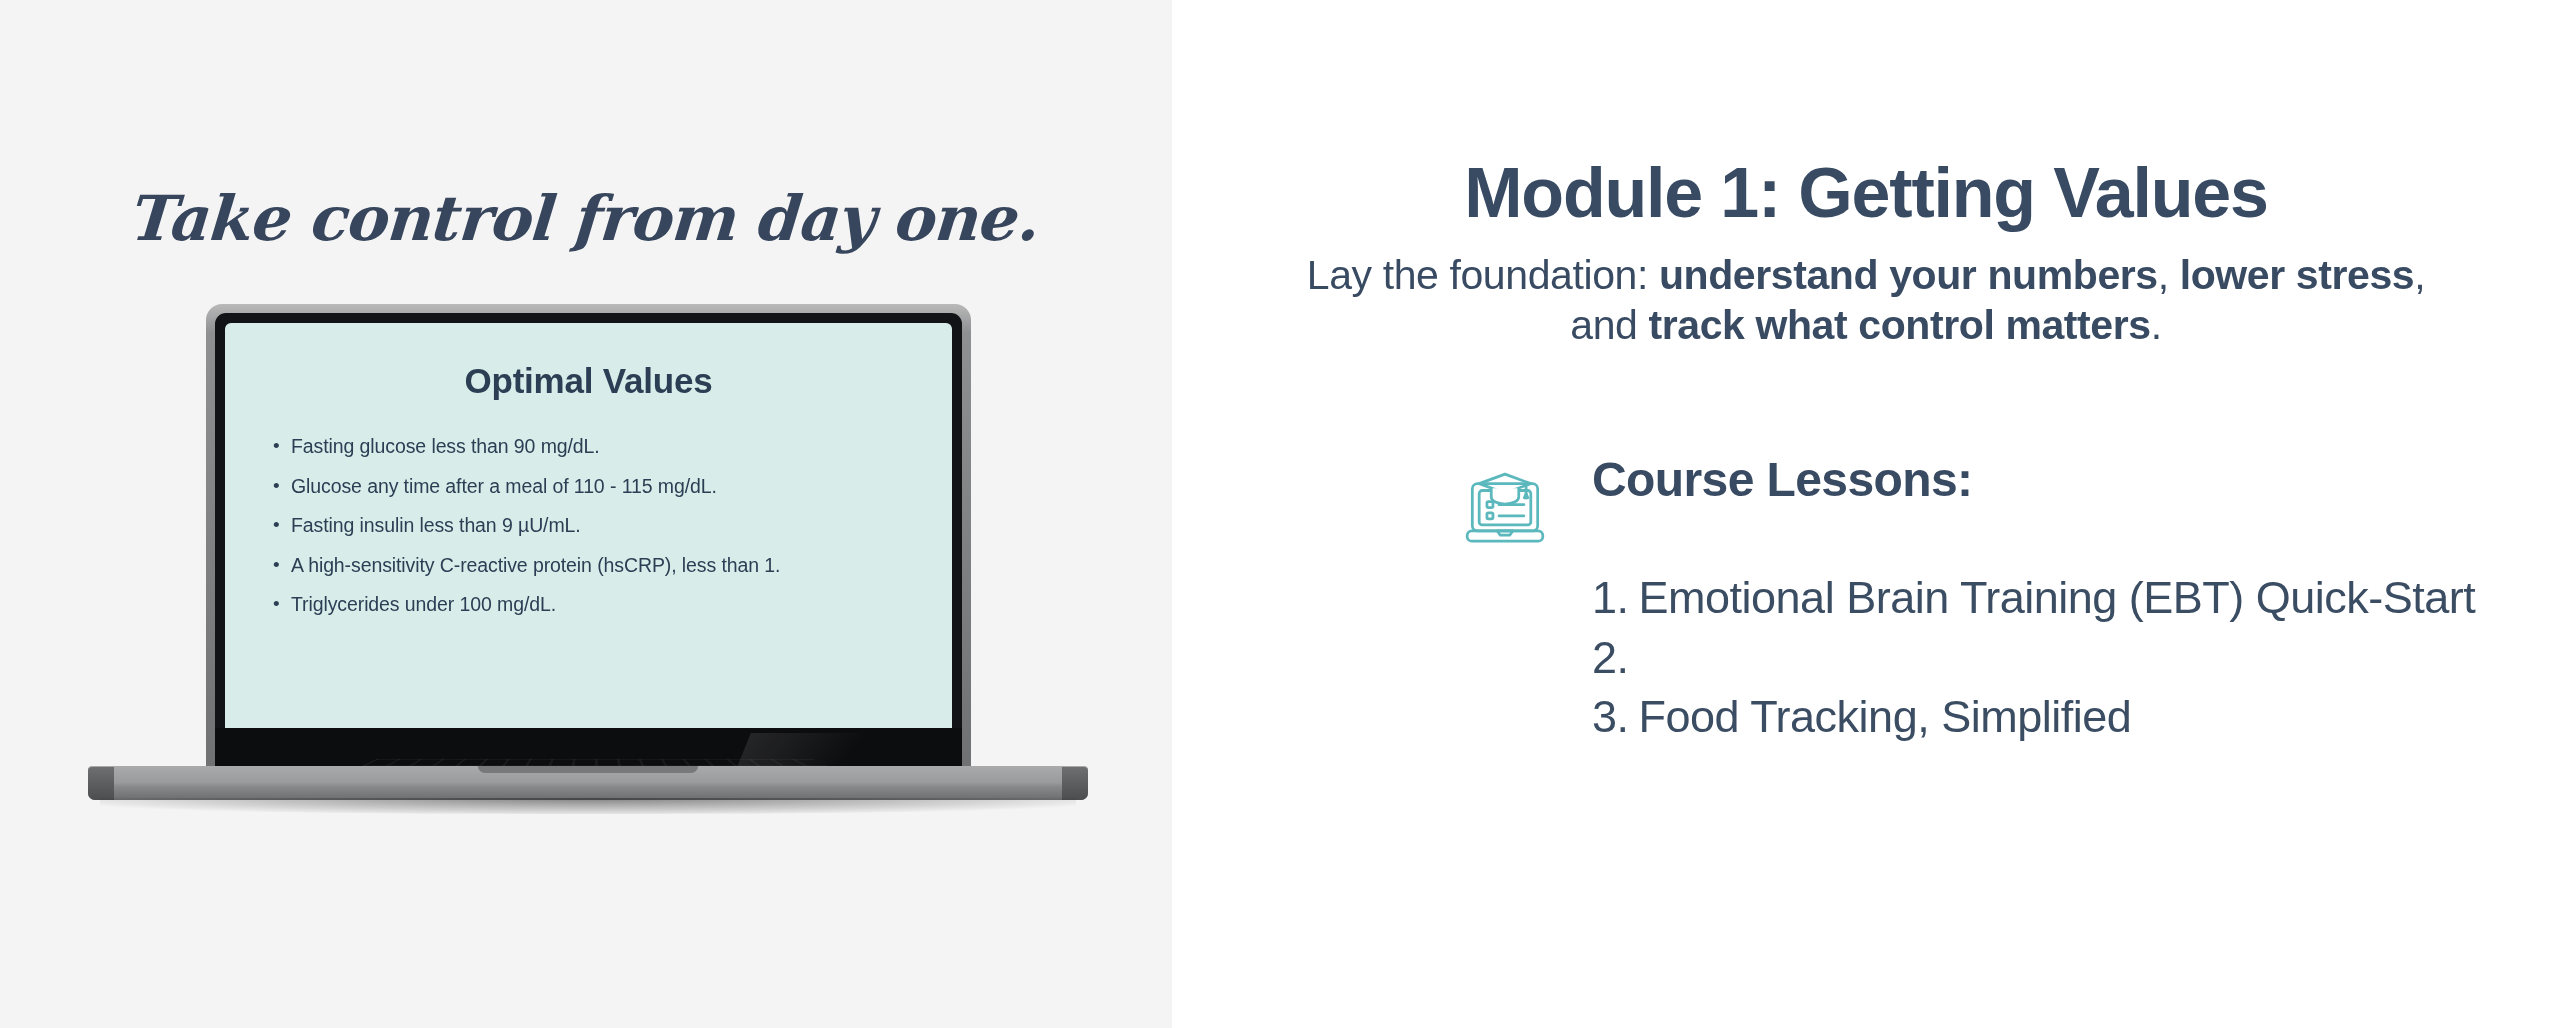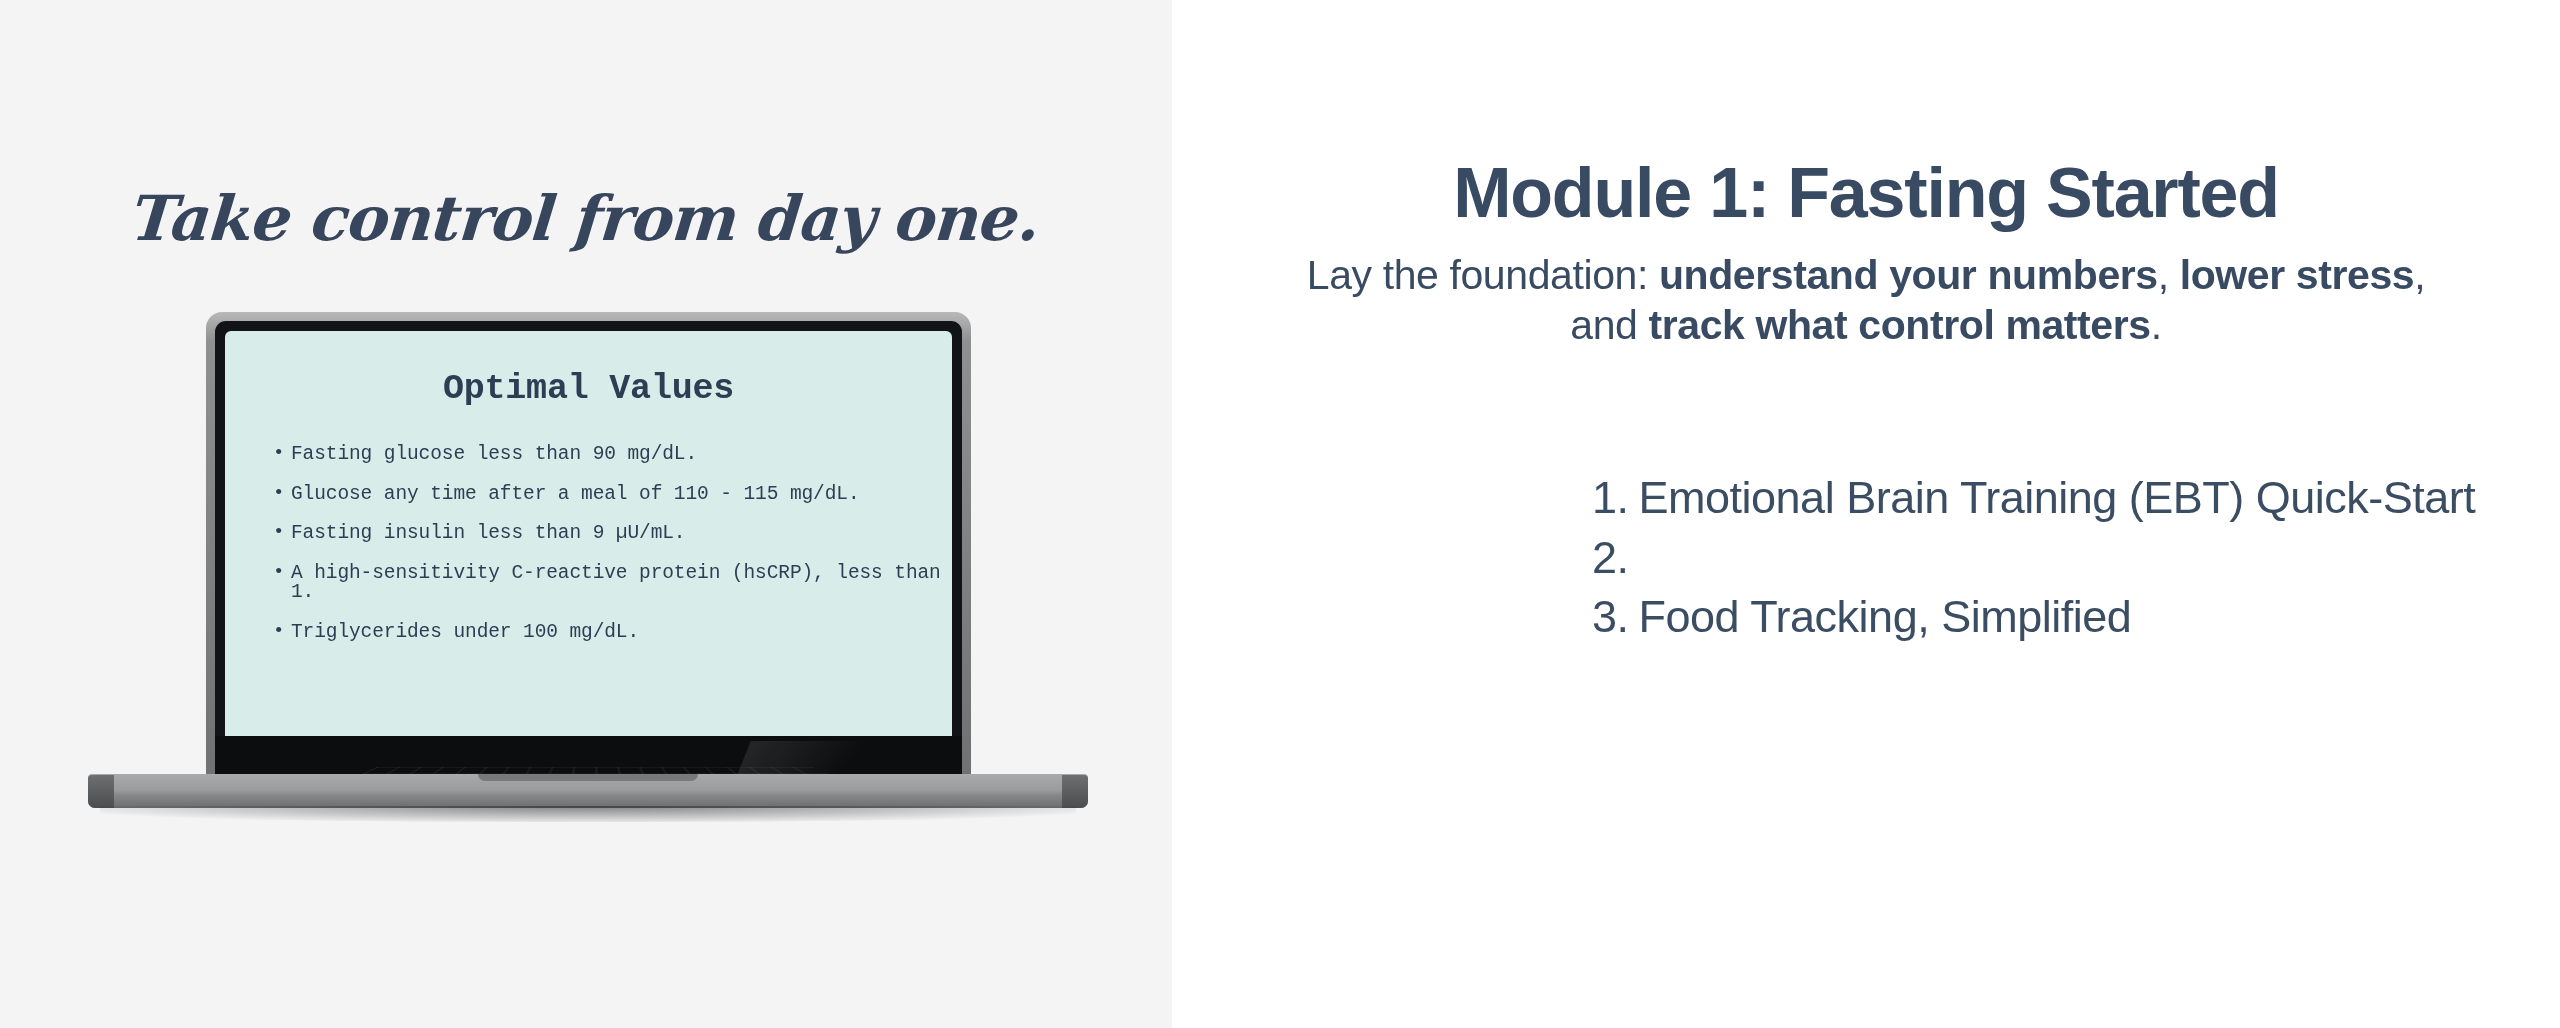--- a/index.html
+++ b/index.html
@@ -42,24 +42,23 @@
     font-size: 62px;
     letter-spacing: -1px;
     color: #37465c;
     transform: skewX(-6deg);
   }
 
   
   .laptop {
     position: absolute;
     left: 88px;
-    top: 312px;
+    top: 304px;
     width: 1000px;
     height: 520px;
-    font-family: Liberation Mono, monospace;
   }
 
   .laptop-lid {
     position: absolute;
     left: 118px;
     top: 0;
     width: 765px;
     height: 478px;
     background: linear-gradient(180deg, #b9b9b9 0%, #8f9092 6%, #6f7072 100%);
     border-radius: 16px 16px 4px 4px;
@@ -308,28 +307,58 @@
         <div class="base-cap-right"></div>
         <div class="base-notch"></div>
       </div>
       <div class="base-shadow"></div>
 
     </div>
   </div>
 
   <div class="right-panel">
 
-    <h1 class="module-title">Module 1: Fasting Started</h1>
+    <h1 class="module-title">Module 1: Getting Values</h1>
 
     <p class="module-subtitle">
       <span>Lay the foundation: </span><b>understand your numbers</b><span>, </span><b>lower stress</b><span>, and </span><b>track what control matters</b><span>.</span>
     </p>
 
     <div class="lessons-block">
 
+      <div class="lessons-head">
+
+        <span class="lesson-icon">
+          <svg viewBox="0 0 100 100" width="86" height="86" fill="none" stroke="#5bb8bd" stroke-width="3.2" stroke-linecap="round" stroke-linejoin="round">
+
+            <rect x="12" y="17" width="76" height="55" rx="6"></rect>
+
+            <rect x="20" y="25" width="60" height="40" rx="3.5"></rect>
+
+            <rect x="6" y="72" width="88" height="12" rx="5.5"></rect>
+
+            <path d="M41 72 h18 l-3.5 5 h-11 Z"></path>
+
+            <rect x="29" y="38" width="7" height="7" rx="1.6"></rect>
+            <rect x="29" y="51" width="7" height="7" rx="1.6"></rect>
+
+            <line x1="43" y1="41.5" x2="72" y2="41.5"></line>
+            <line x1="43" y1="54.5" x2="72" y2="54.5"></line>
+
+            <path d="M50 6 L80 17 L50 28 L20 17 Z"></path>
+
+            <path d="M34 22.5 v10 c0 4.8 7.2 8.2 16 8.2 s16 -3.4 16 -8.2 v-10" fill="#ffffff" stroke="#5bb8bd"></path>
+
+            <path d="M74.5 19.5 v9"></path>
+            <path d="M74.5 28.5 l-2 5 M74.5 28.5 l2 5 M74.5 28.5 v5.5"></path>
+          </svg>
+        </span>
+
+        <h3 class="lessons-title">Course Lessons:</h3>
+      </div>
 
       <ol class="lesson-list">
         <li>
           <span class="lesson-num">1.</span>
           <span>Emotional Brain Training (EBT) Quick-Start</span>
         </li>
         <li>
           <span class="lesson-num">2.</span>
         </li>
         <li>

